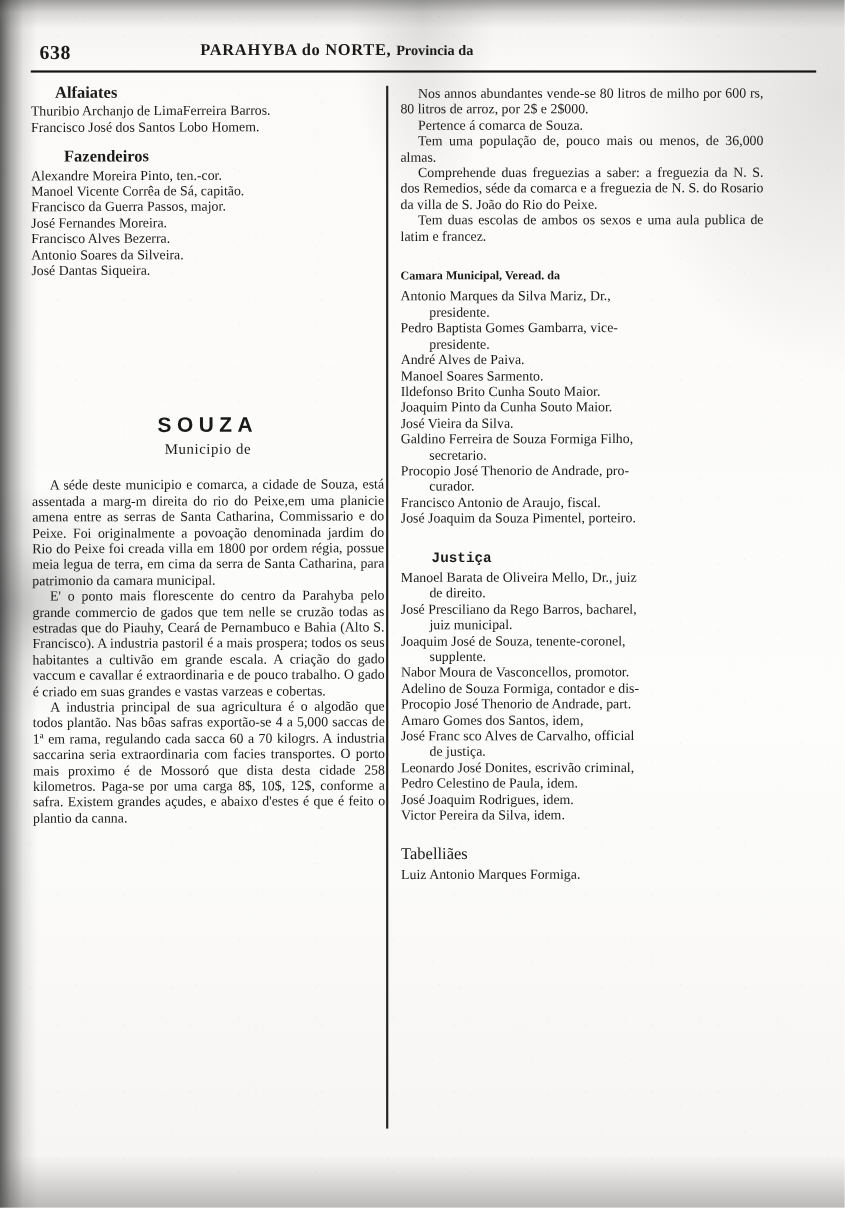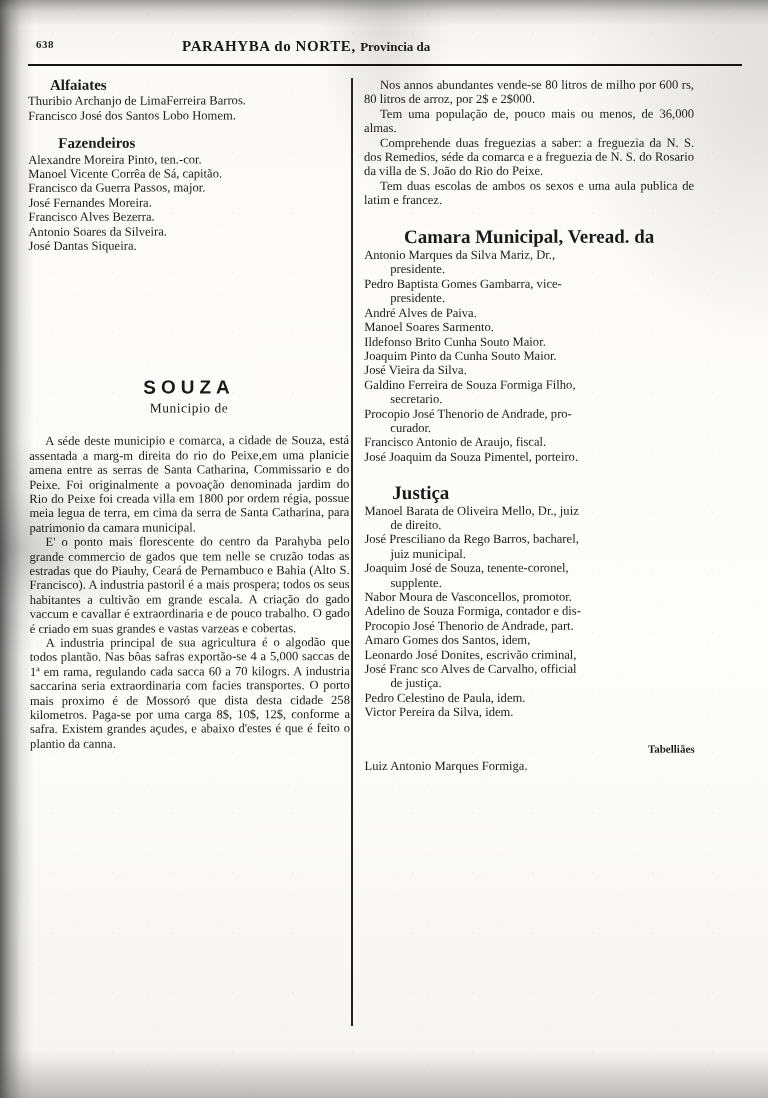--- a/index.html
+++ b/index.html
@@ -67,21 +67,21 @@
     position: absolute;
     left: 30px; top: 38px;
     width: 712px;
     height: 26px;
   }
   .folio {
     position: absolute;
     left: 6px; top: 0;
     font-family: "Liberation Serif", serif;
     font-weight: bold;
-    font-size: 11px;
+    font-size: 18px;
     letter-spacing: .5px;
   }
   .runhead {
     position: absolute;
     left: 152px; top: 0;
     font-size: 15px;
     font-weight: bold;
     letter-spacing: .6px;
   }
   .runhead .sub {
@@ -154,36 +154,37 @@
     margin: 0;
     font-family: "Liberation Sans", sans-serif;
   }
   .townsub {
     text-align: center;
     font-size: 13.5px;
     margin: 6px 0 0 0;
     letter-spacing: .5px;
   }
   .camara-head {
-    text-align: center;
-    font-size: 19px;
+    text-align: left;
+    font-size: 11px;
     font-weight: bold;
     margin: 0 0 4px 0;
   }
   .center-head {
-    text-align: right;
-    font-size: 11px;
-    font-weight: bold;
+    text-align: left;
+    font-size: 15px;
+    font-weight: normal;
     margin: 0 0 3px 0;
   }
   .just-head {
-    font-size: 19px;
+    font-size: 13px;
     font-weight: bold;
     margin: 0 0 3px 0;
     padding-left: 28px;
+    font-family: Liberation Mono, monospace;
   }
   
   .col-left  { transform: rotate(-0.18deg); transform-origin: top left; }
   .col-right { transform: rotate(-0.05deg); transform-origin: top left; }
 </style>
 </head>
 <body>
 
 <div class="page">
   <div class="binding"></div>
@@ -226,20 +227,21 @@
     <div style="height:18px"></div>
 
     <p class="para">A séde deste municipio e comarca, a cidade de Souza, está assentada a marg-m direita do rio do Peixe,em uma planicie amena entre as serras de Santa Catharina, Commissario e do Peixe. Foi originalmente a povoação denominada jardim do Rio do Peixe foi creada villa em 1800 por ordem régia, possue meia legua de terra, em cima da serra de Santa Catharina, para patrimonio da camara municipal.</p>
     <p class="para">E' o ponto mais florescente do centro da Parahyba pelo grande commercio de gados que tem nelle se cruzão todas as estradas que do Piauhy, Ceará de Pernambuco e Bahia (Alto S. Francisco). A industria pastoril é a mais prospera; todos os seus habitantes a cultivão em grande escala. A criação do gado vaccum e cavallar é extraordinaria e de pouco trabalho. O gado é criado em suas grandes e vastas varzeas e cobertas.</p>
     <p class="para">A industria principal de sua agricultura é o algodão que todos plantão. Nas bôas safras exportão-se 4 a 5,000 saccas de 1ª em rama, regulando cada sacca 60 a 70 kilogrs. A industria saccarina seria extraordinaria com facies transportes. O porto mais proximo é de Mossoró que dista desta cidade 258 kilometros. Paga-se por uma carga 8$, 10$, 12$, conforme a safra. Existem grandes açudes, e abaixo d'estes é que é feito o plantio da canna.</p>
   </div>
 
   <div class="col col-right">
 
     <p class="para">Nos annos abundantes vende-se 80 litros de milho por 600 rs, 80 litros de arroz, por 2$ e 2$000.</p>
+    <p class="para">Pertence á comarca de Souza.</p>
     <p class="para">Tem uma população de, pouco mais ou menos, de 36,000 almas.</p>
     <p class="para">Comprehende duas freguezias a saber: a freguezia da N. S. dos Remedios, séde da comarca e a freguezia de N. S. do Rosario da villa de S. João do Rio do Peixe.</p>
     <p class="para">Tem duas escolas de ambos os sexos e uma aula publica de latim e francez.</p>
 
     <div class="gap-lg"></div>
 
     <h2 class="camara-head">Camara Municipal, Veread. da</h2>
 
     <p class="entry">
       <span>Antonio Marques da Silva Mariz, Dr.,</span>
@@ -280,26 +282,27 @@
     <p class="entry">
       <span>Joaquim José de Souza, tenente-coronel,</span>
       <span class="cont">supplente.</span>
     </p>
     <p class="entry">Nabor Moura de Vasconcellos, promotor.</p>
     <p class="entry">
       <span>Adelino de Souza Formiga, contador e dis-</span>
     </p>
     <p class="entry">Procopio José Thenorio de Andrade, part.</p>
     <p class="entry">Amaro Gomes dos Santos, idem,</p>
-    <p class="entry">Leonardo José Donites, escrivão criminal,</p>
     <p class="entry">
       <span>José Franc sco Alves de Carvalho, official</span>
       <span class="cont">de justiça.</span>
     </p>
+    <p class="entry">Leonardo José Donites, escrivão criminal,</p>
     <p class="entry">Pedro Celestino de Paula, idem.</p>
+    <p class="entry">José Joaquim Rodrigues, idem.</p>
     <p class="entry">Victor Pereira da Silva, idem.</p>
 
     <div class="gap-lg"></div>
 
     <h2 class="center-head">Tabelliães</h2>
     <p class="entry">Luiz Antonio Marques Formiga.</p>
   </div>
 </div>
 
 </body></html>

